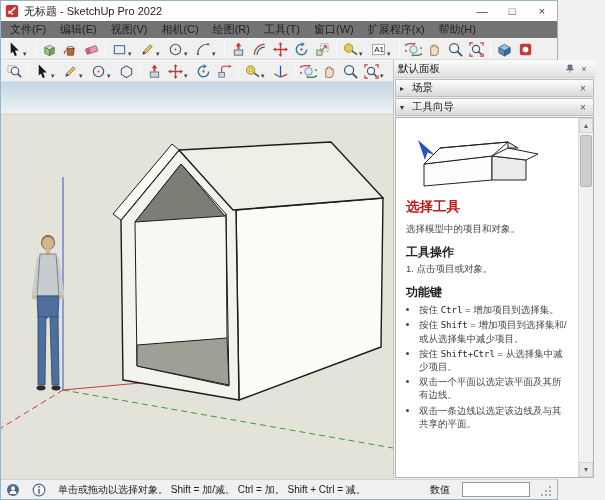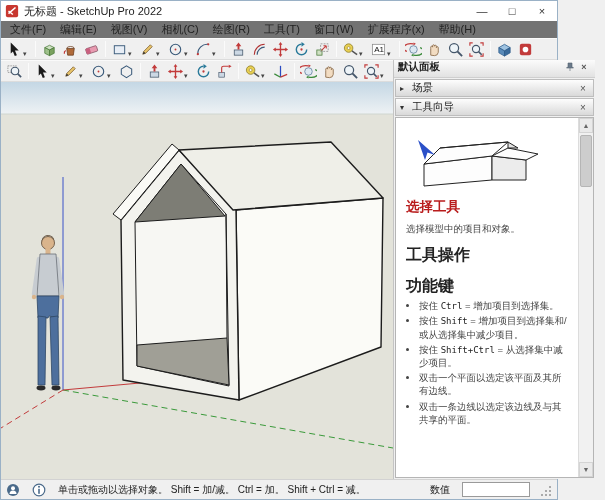--- a/index.html
+++ b/index.html
@@ -28,34 +28,34 @@
   .tb-divider { width:1px; height:16px; background:#c6c6c6; border-right:1px solid #fbfbfb; margin:0 3px; }
 
   
   .main { flex:1 1 auto; display:flex; min-height:0; }
   .left-col { width:392px; display:flex; flex-direction:column; }
   .viewport { position:relative; flex:1 1 auto; background:#e3e3da; overflow:hidden; }
   .viewport svg { display:block; }
 
   
   .panel { width:212px; background:#f0f0f0; border-left:1px solid #c4c4c4; display:flex; flex-direction:column; min-height:0; }
-  .panel-title { height:18px; display:flex; font-size:10.5px; color:#222; padding:0 4px; background:linear-gradient(#fbfbfb,#e2e2e2); border-bottom:1px solid #cfcfcf;font-weight:bold; }
+  .panel-title { height:18px; display:flex; align-items:center; font-size:10.5px; color:#222; padding:0 4px; background:linear-gradient(#fbfbfb,#e2e2e2); border-bottom:1px solid #cfcfcf; }
   .panel-title .label { flex:1 1 auto; }
   .panel-mini { width:14px; height:14px; display:flex; align-items:center; justify-content:center; font-size:9px; color:#555; }
   .section-bar { height:18px; margin:1px 1px 0 1px; background:linear-gradient(#fdfdfd,#d9d9d9); border:1px solid #bdbdbd; display:flex; align-items:center; font-size:10.5px; color:#222; padding:0 4px; }
   .section-bar .tri { font-size:8px; color:#333; margin-right:4px; width:8px; }
   .section-bar .label { flex:1 1 auto; }
   .section-bar .x { width:12px; text-align:center; color:#555; font-size:10px; }
 
   .instructor { flex:1 1 auto; margin:1px; background:#fff; border:1px solid #b5b5b5; display:flex; min-height:0; }
   .inst-content { flex:1 1 auto; padding:8px 8px 0 10px; overflow:hidden; font-size:9.5px; line-height:1.38; color:#444; }
   .inst-illustration { display:block; margin:2px auto 6px auto; }
   .tool-name { font-size:13.5px; font-weight:bold; color:#b91c1c; margin:6px 0 5px 0; }
   .tool-desc { color:#444; margin-bottom:4px; }
-  .sec-title { font-size:16px; font-weight:bold; color:#222; margin:9px 0 2px 0; }
+  .sec-title { font-size:12px; font-weight:bold; color:#222; margin:9px 0 2px 0; }
   .op-line { color:#444; }
   ul.blist { margin:1px 0 0 0; padding-left:13px; }
   ul.blist li { margin:2px 0; }
   .key { font-family:"DejaVu Sans Mono","Liberation Mono",monospace; font-size:9px; color:#222; }
 
   .inst-scroll { flex:0 0 15px; background:#f1f1f1; border-left:1px solid #dcdcdc; display:flex; flex-direction:column; }
   .scroll-arrow { height:15px; display:flex; align-items:center; justify-content:center; font-size:7px; color:#666; background:#eaeaea; border:1px solid #d4d4d4; }
   .scroll-track { flex:1 1 auto; position:relative; }
   .scroll-thumb { position:absolute; left:1px; right:1px; top:2px; height:52px; background:#cdcdcd; border:1px solid #b5b5b5; border-radius:2px; }
 
@@ -444,20 +444,23 @@
               <polygon points="102,14 112,20 102,20" fill="#e4e4e4"></polygon>
               <line x1="34" y1="20" x2="102" y2="14"></line>
             </g>
             <polygon points="12,12 19,32 21.5,24.5 29,27" fill="#2b50c8"></polygon>
           </svg>
 
           <div class="tool-name">选择工具</div>
           <div class="tool-desc">选择模型中的项目和对象。</div>
 
           <div class="sec-title">工具操作</div>
+          <div id="op-list">
+              <div class="op-line">1. 点击项目或对象。</div>
+            </div>
 
           <div class="sec-title">功能键</div>
           <ul class="blist" id="mod-list">
               <li><span>按住 </span><span class="key">Ctrl</span><span> = 增加项目到选择集。</span></li>
               <li><span>按住 </span><span class="key">Shift</span><span> = 增加项目到选择集和/或从选择集中减少项目。</span></li>
               <li><span>按住 </span><span class="key">Shift+Ctrl</span><span> = 从选择集中减少项目。</span></li>
             </ul>
 
           <ul class="blist" id="tip-list">
               <li>双击一个平面以选定该平面及其所有边线。</li>

